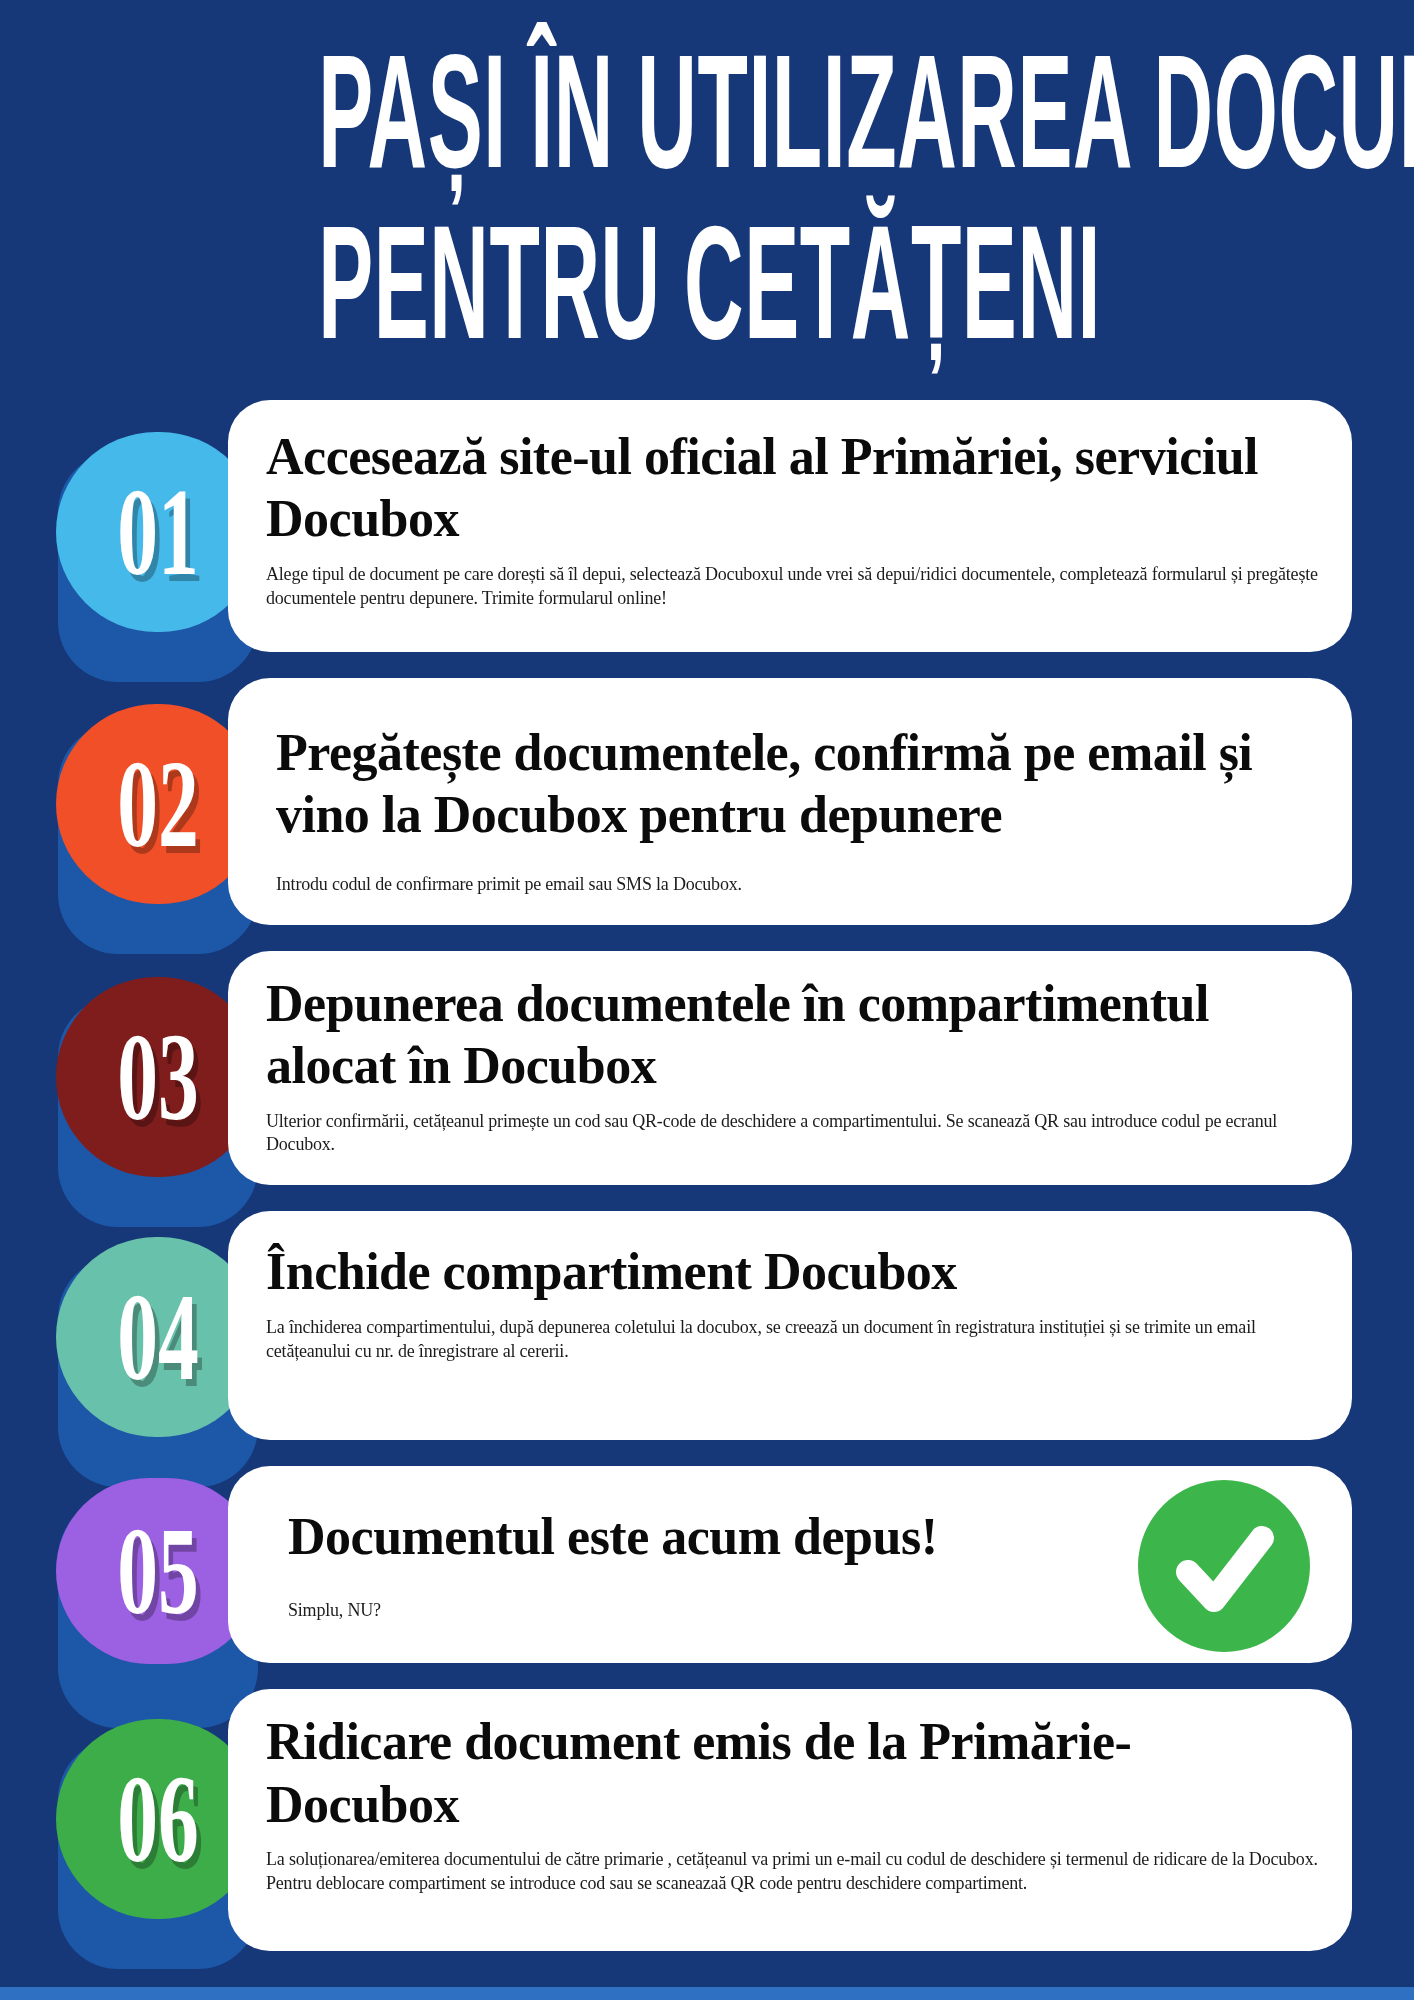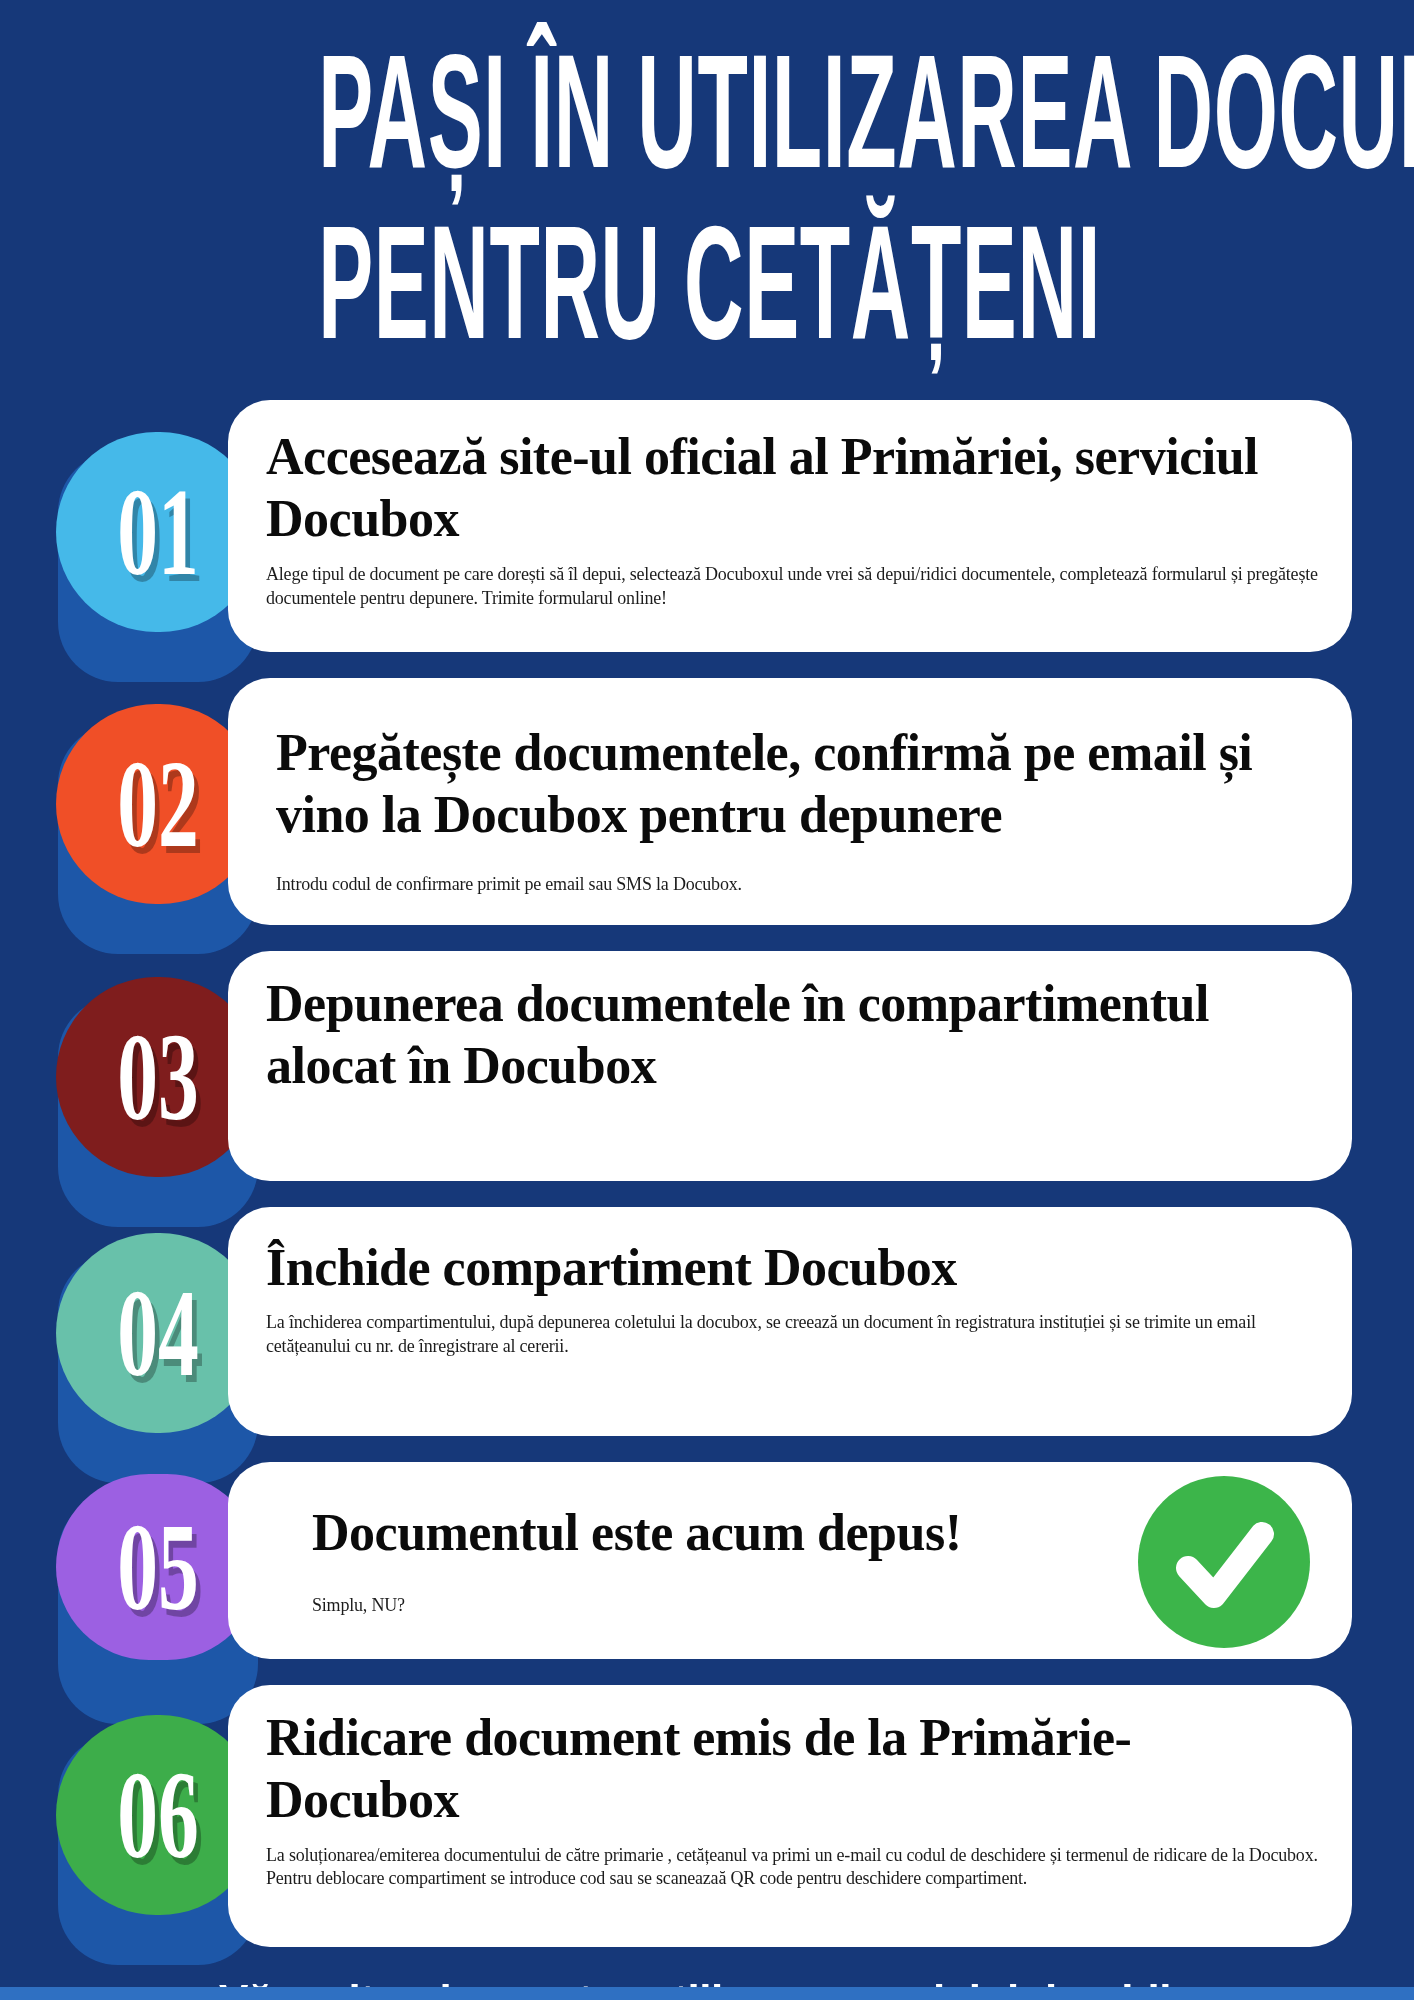--- a/index.html
+++ b/index.html
@@ -47,21 +47,21 @@
   .card p{
     margin:12px 0 0 0;color:#1c1c1c;font-size:18px;line-height:1.33;
     font-weight:400;letter-spacing:-0.2px;
   }
   
   .step-1 .card{min-height:252px;}
   .step-2 .card{min-height:225px;padding-left:48px;padding-top:44px;}
   .step-2 .card p{margin-top:26px;}
   .step-3 .card{min-height:230px;padding-top:22px;}
   .step-4 .card{min-height:229px;padding-top:30px;}
-  .step-5 .card{min-height:197px;padding-left:84px;padding-top:40px;}
+  .step-5 .card{min-height:197px;padding-left:60px;padding-top:40px;}
   .step-5 .card p{margin-top:30px;}
   .step-6 .card{min-height:262px;padding-top:22px;}
   .step-5 .badge,.step-5 .badge-pill{height:186px;}
   .step-5 .badge{top:12px;}
   .badge{top:26px;}
   .step-1 .badge{top:32px;}
   .step-6 .badge{top:30px;}
   
   .check-wrap{
     position:absolute;right:42px;top:14px;width:172px;height:172px;z-index:3;
@@ -114,20 +114,21 @@
 
   <div class="step step-3">
     <div class="badge">
       <div class="badge-bg" style="background: rgb(29, 87, 168);"></div>
       <div class="badge-pill" style="background: #7f1d1d;">
         <div class="badge-num">03</div>
       </div>
     </div>
     <div class="card">
       <h2>Depunerea documentele în compartimentul alocat în Docubox</h2>
+      <p>Ulterior confirmării, cetățeanul primește un cod  sau QR-code de deschidere a compartimentului. Se scanează QR sau introduce codul pe ecranul Docubox.</p>
     </div>
   </div>
 
   <div class="step step-4">
     <div class="badge">
       <div class="badge-bg" style="background: rgb(29, 87, 168);"></div>
       <div class="badge-pill" style="background: rgb(104, 193, 170);">
         <div class="badge-num">04</div>
       </div>
     </div>

